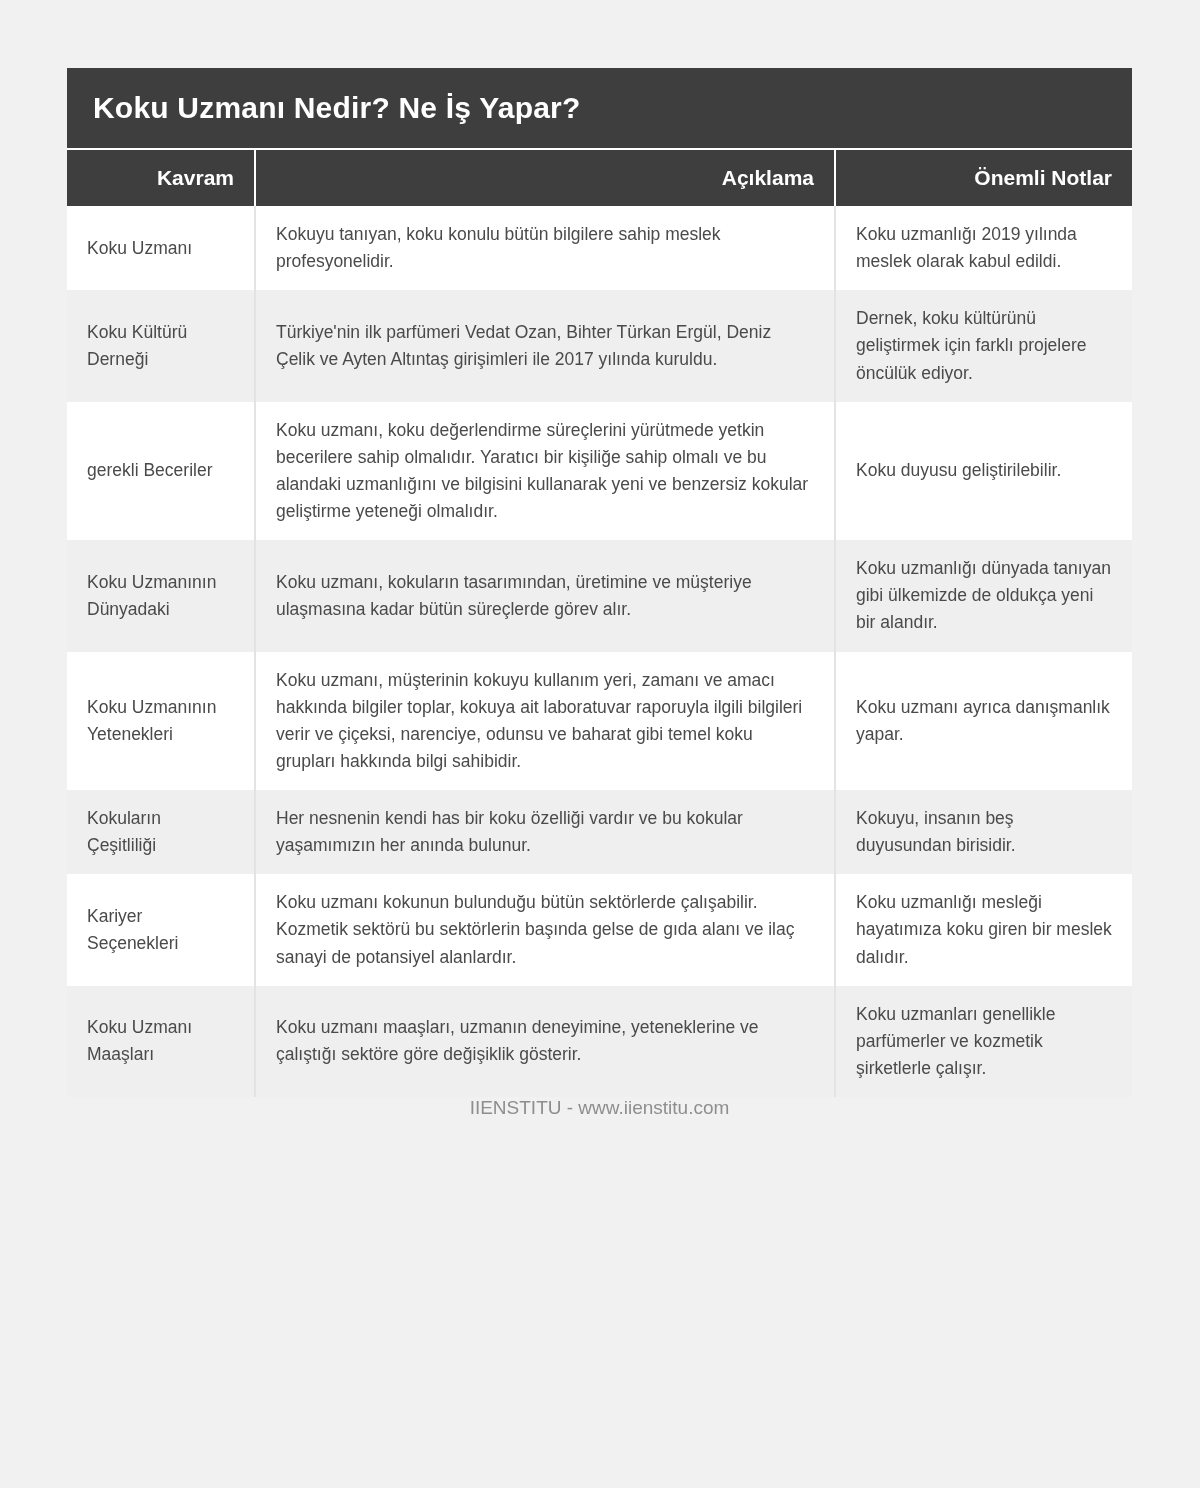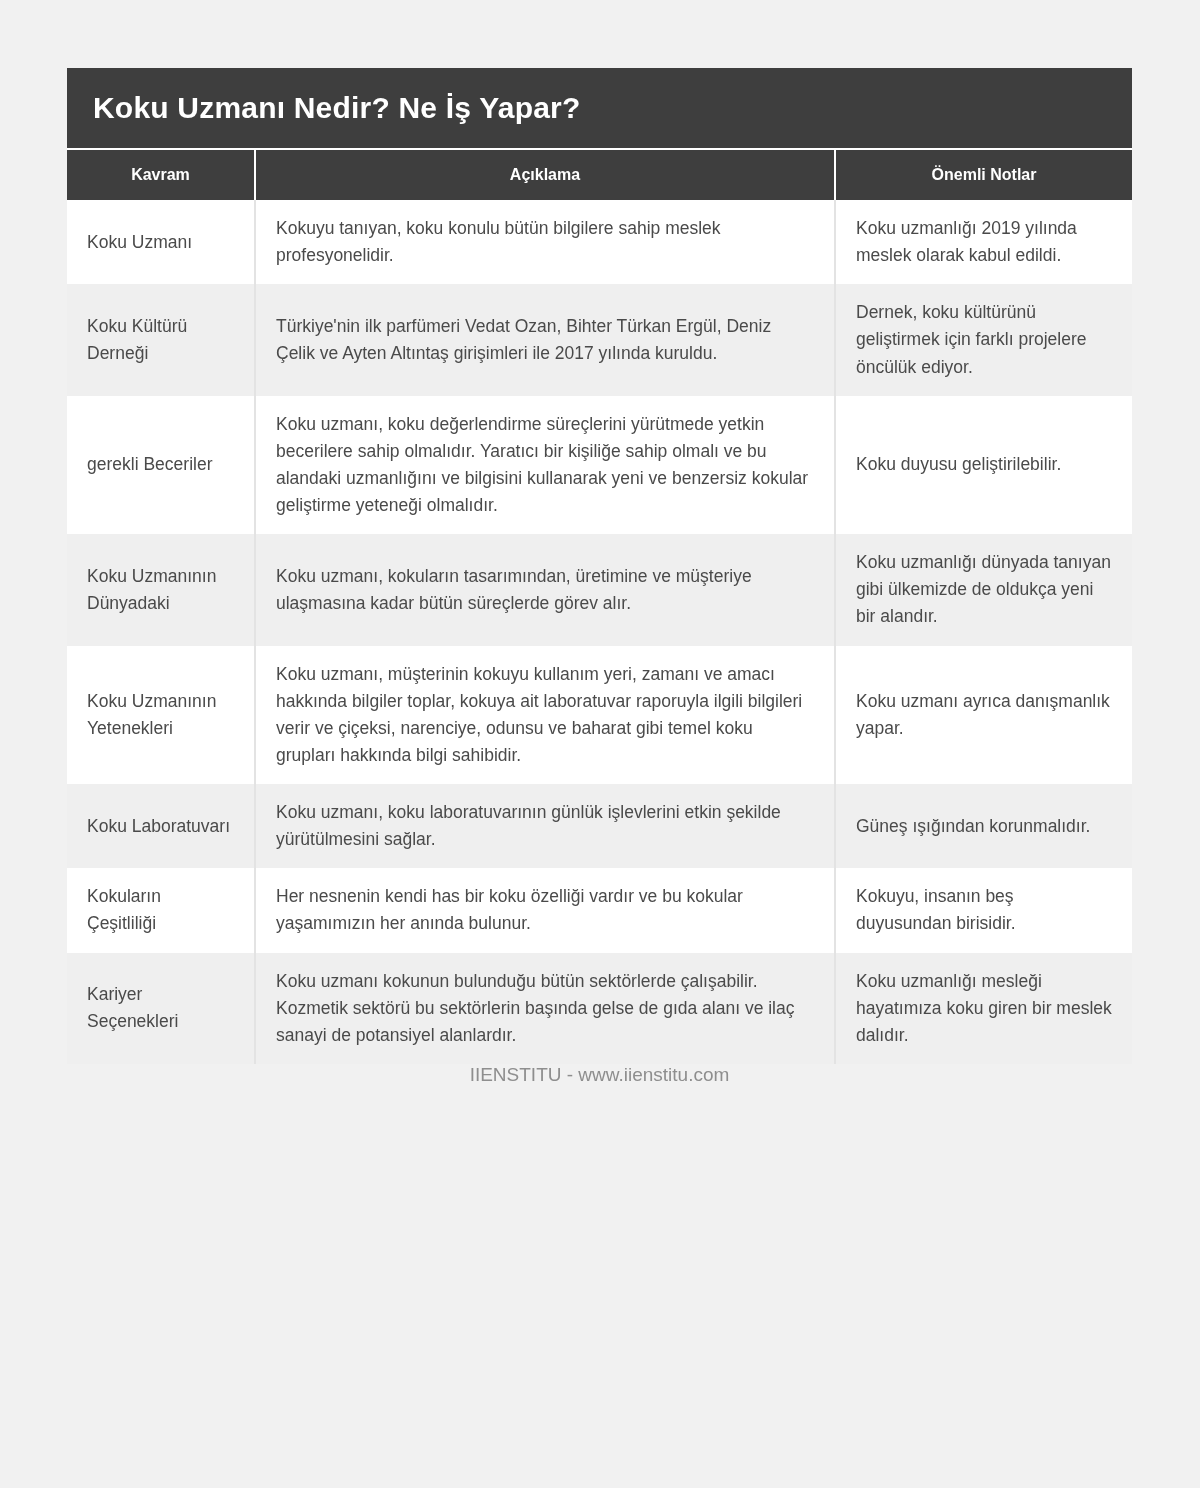--- a/index.html
+++ b/index.html
@@ -46,23 +46,23 @@
     border-collapse: separate;
     border-spacing: 0;
     table-layout: fixed;
   }
   col.c-kavram { width: 189px; }
   col.c-aciklama { width: 580px; }
   col.c-notlar { width: 296px; }
   thead th {
     background: var(--header-bg);
     color: var(--header-text);
-    font-size: 16px;
+    font-size: 21px;
     font-weight: bold;
-    text-align: center;
+    text-align: right;
     padding: 16px 20px;
     border-right: 2px solid var(--gap-line);
   }
   thead th:last-child { border-right: none; }
   tbody td {
     background: var(--row-bg);
     color: var(--body-text);
     font-size: 17.5px;
     line-height: 1.55;
     padding: 15px 20px;
@@ -119,32 +119,32 @@
             <td>Koku Uzmanının Dünyadaki</td>
             <td>Koku uzmanı, kokuların tasarımından, üretimine ve müşteriye ulaşmasına kadar bütün süreçlerde görev alır.</td>
             <td>Koku uzmanlığı dünyada tanıyan gibi ülkemizde de oldukça yeni bir alandır.</td>
           </tr>
           <tr>
             <td>Koku Uzmanının Yetenekleri</td>
             <td>Koku uzmanı, müşterinin kokuyu kullanım yeri, zamanı ve amacı hakkında bilgiler toplar, kokuya ait laboratuvar raporuyla ilgili bilgileri verir ve çiçeksi, narenciye, odunsu ve baharat gibi temel koku grupları hakkında bilgi sahibidir.</td>
             <td>Koku uzmanı ayrıca danışmanlık yapar.</td>
           </tr>
           <tr>
-            <td>Koku Laboratuvarı</td>
-            <td>Koku uzmanı, koku laboratuvarının günlük işlevlerini etkin şekilde yürütülmesini sağlar.</td>
-            <td>Güneş ışığından korunmalıdır.</td>
-          </tr>
-          <tr>
             <td>Kokuların Çeşitliliği</td>
             <td>Her nesnenin kendi has bir koku özelliği vardır ve bu kokular yaşamımızın her anında bulunur.</td>
             <td>Kokuyu, insanın beş duyusundan birisidir.</td>
           </tr>
           <tr>
             <td>Kariyer Seçenekleri</td>
             <td>Koku uzmanı kokunun bulunduğu bütün sektörlerde çalışabilir. Kozmetik sektörü bu sektörlerin başında gelse de gıda alanı ve ilaç sanayi de potansiyel alanlardır.</td>
             <td>Koku uzmanlığı mesleği hayatımıza koku giren bir meslek dalıdır.</td>
           </tr>
+          <tr>
+            <td>Koku Uzmanı Maaşları</td>
+            <td>Koku uzmanı maaşları, uzmanın deneyimine, yeteneklerine ve çalıştığı sektöre göre değişiklik gösterir.</td>
+            <td>Koku uzmanları genellikle parfümerler ve kozmetik şirketlerle çalışır.</td>
+          </tr>
         </tbody>
     </table>
 
     <div class="footer">IIENSTITU - www.iienstitu.com</div>
   </div>
 </div>
 
 </body></html>

